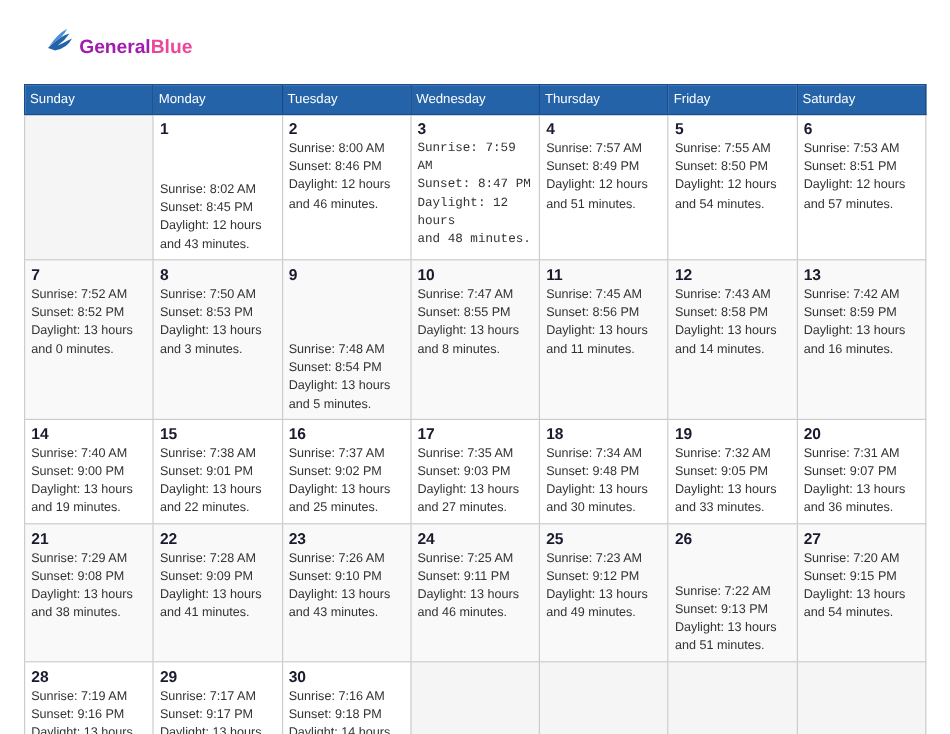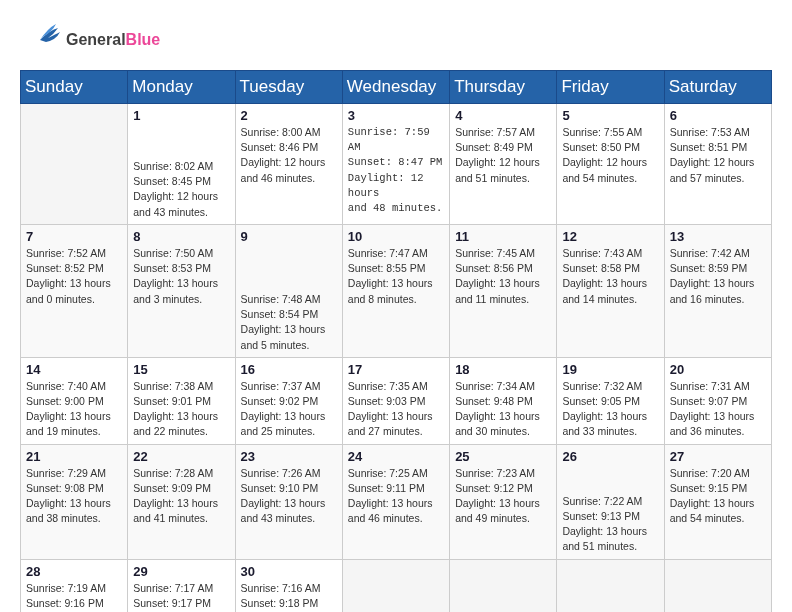--- a/index.html
+++ b/index.html
@@ -32,21 +32,21 @@
     .calendar {
       width: 100%;
       border-collapse: collapse;
       font-size: 11px;
     }
     .calendar th {
       background: #2563a8;
       color: #fff;
       padding: 6px 4px;
       text-align: left;
-      font-size: 17px;
+      font-size: 11px;
       font-weight: normal;
       border: 1px solid #1a4a8a;
     }
     .calendar td {
       border: 1px solid #ccc;
       vertical-align: top;
       padding: 4px 5px;
       width: calc(100%/7);
       min-height: 80px;
       background: #fff;
@@ -73,21 +73,21 @@
 </head>
 <body>
 
 <div class="header-area">
   <div style="display: flex; align-items: center; gap: 6px;">
       <svg width="40" height="40" viewBox="0 0 40 40">
   <path d="M20 20 Q30 10 38 8 Q34 14 28 18 Q36 14 40 12 Q36 20 26 22Z" fill="#2563a8"></path>
   <path d="M20 20 Q28 8 36 4 Q32 12 24 16Z" fill="#4a90d9"></path>
 </svg>
       <div>
-        <div style="font-size: 16px; font-weight: bold; line-height: 1.1;"><span style="color:#404040;">General</span><span style="color:#ec4899;">Blue</span></div>
+        <div style="font-size: 16px; font-weight: bold; line-height: 1.1;"><span style="color:#a21caf;">General</span><span style="color:#ec4899;">Blue</span></div>
       </div>
     </div>
   <div class="title-area">
     <div class="month-title"></div>
     <div class="location-title"></div>
   </div>
 </div>
 
 <table class="calendar">
   <thead>

